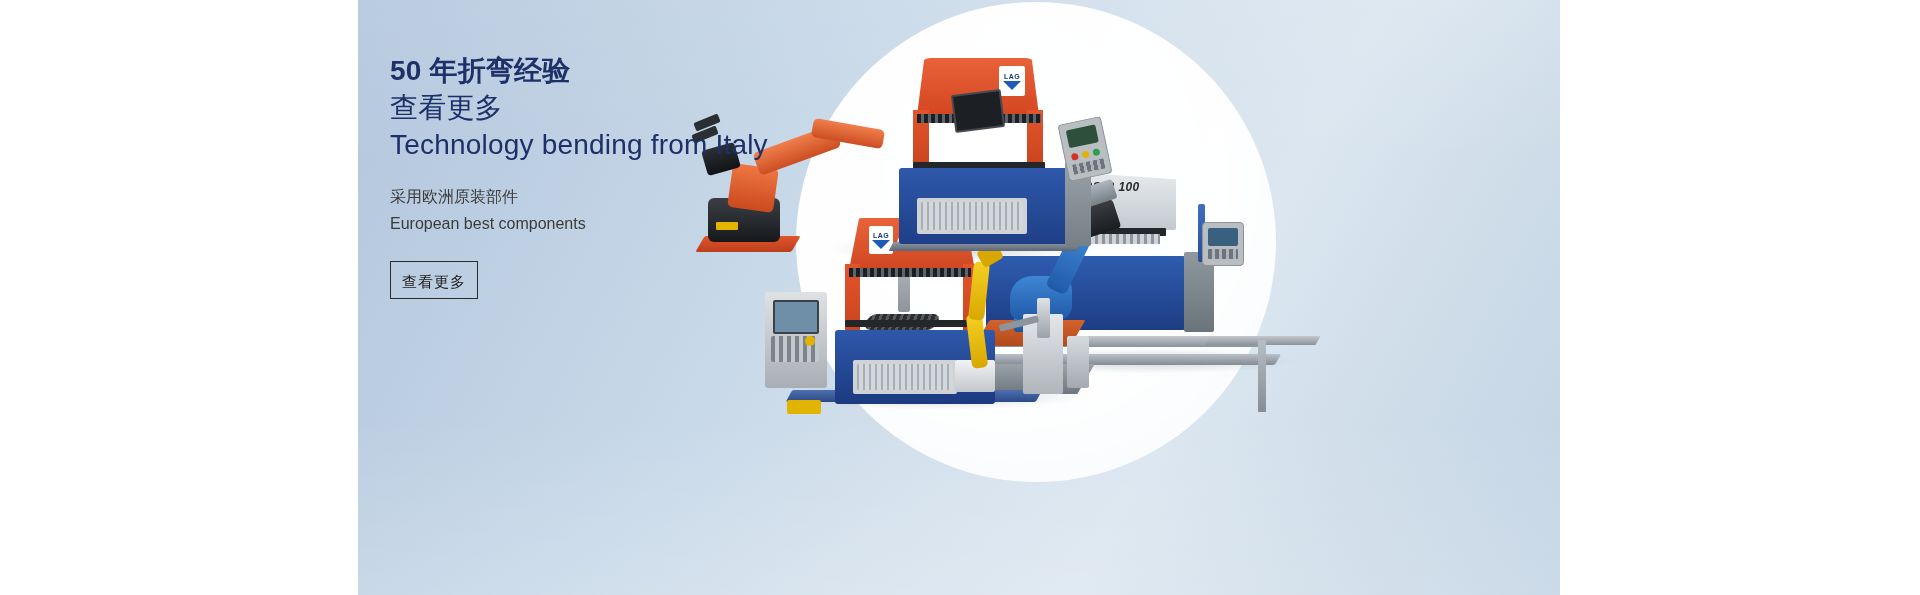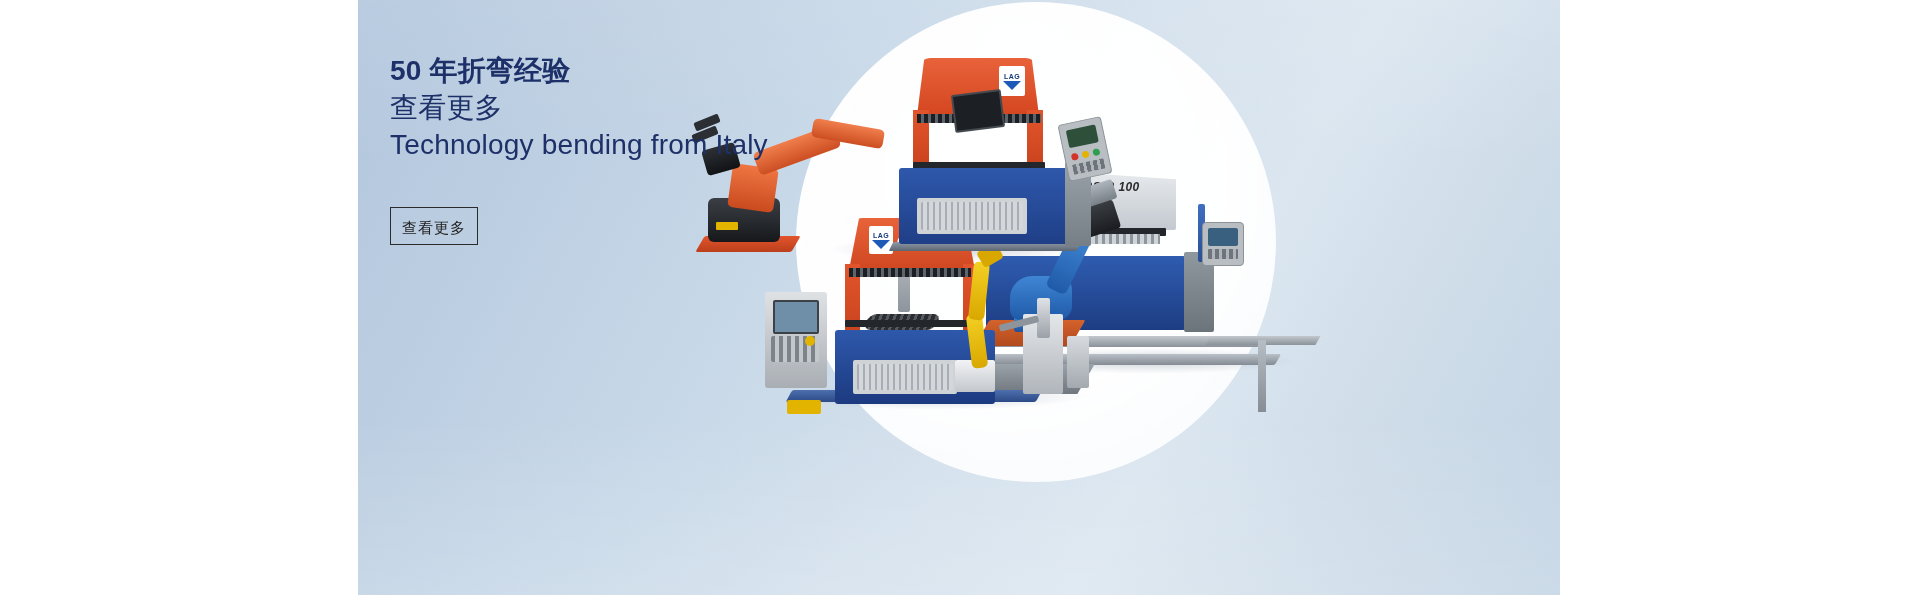--- a/index.html
+++ b/index.html
@@ -432,20 +432,22 @@
 
     <div class="textblock">
 
       <div class="headline">
         <span class="line hl-zh-1">50 年折弯经验</span>
         <span class="line">查看更多</span>
         <span class="line">Technology bending from Italy</span>
       </div>
 
       <div class="sublines">
+        <span class="line">采用欧洲原装部件</span>
+        <span class="line">European best components</span>
       </div>
 
       <button class="cta">查看更多</button>
 
     </div>
 
   </section>
 </div>
 
 </body></html>

